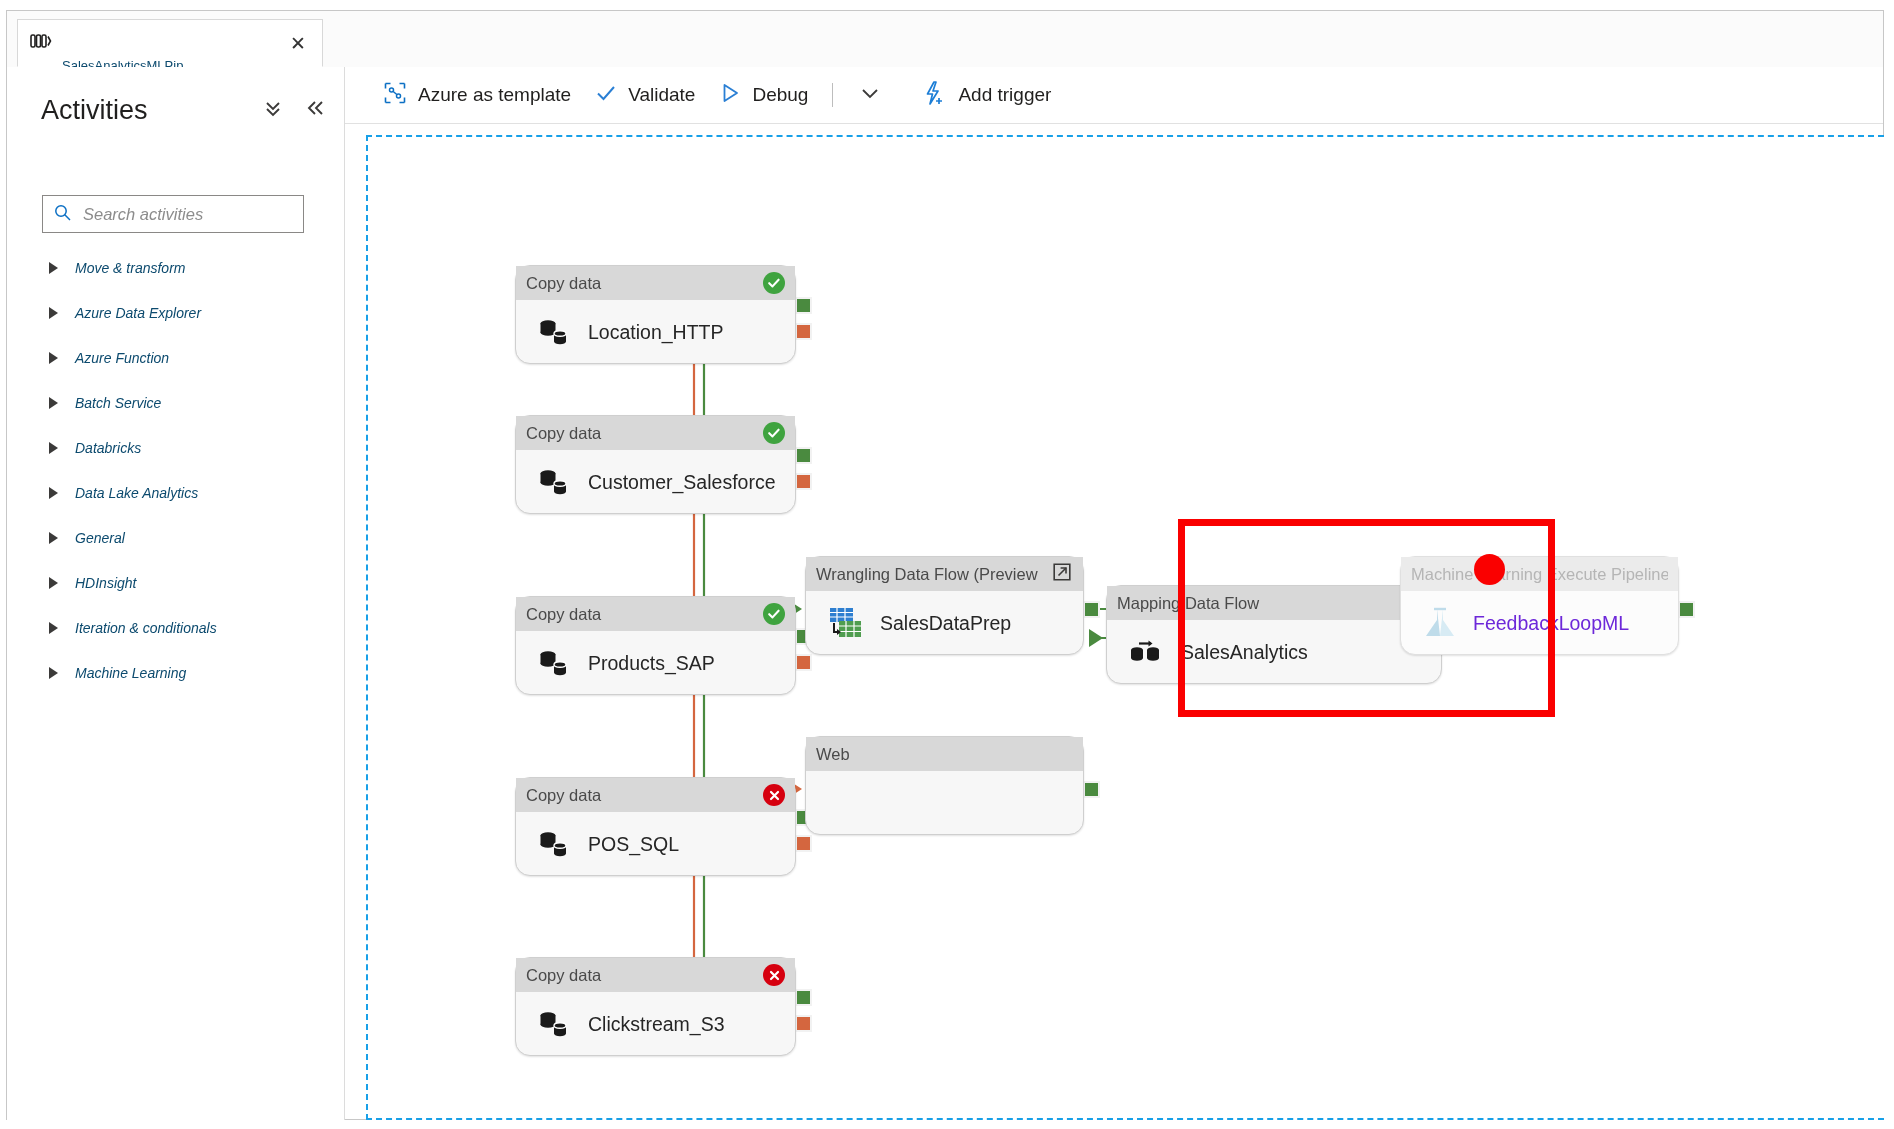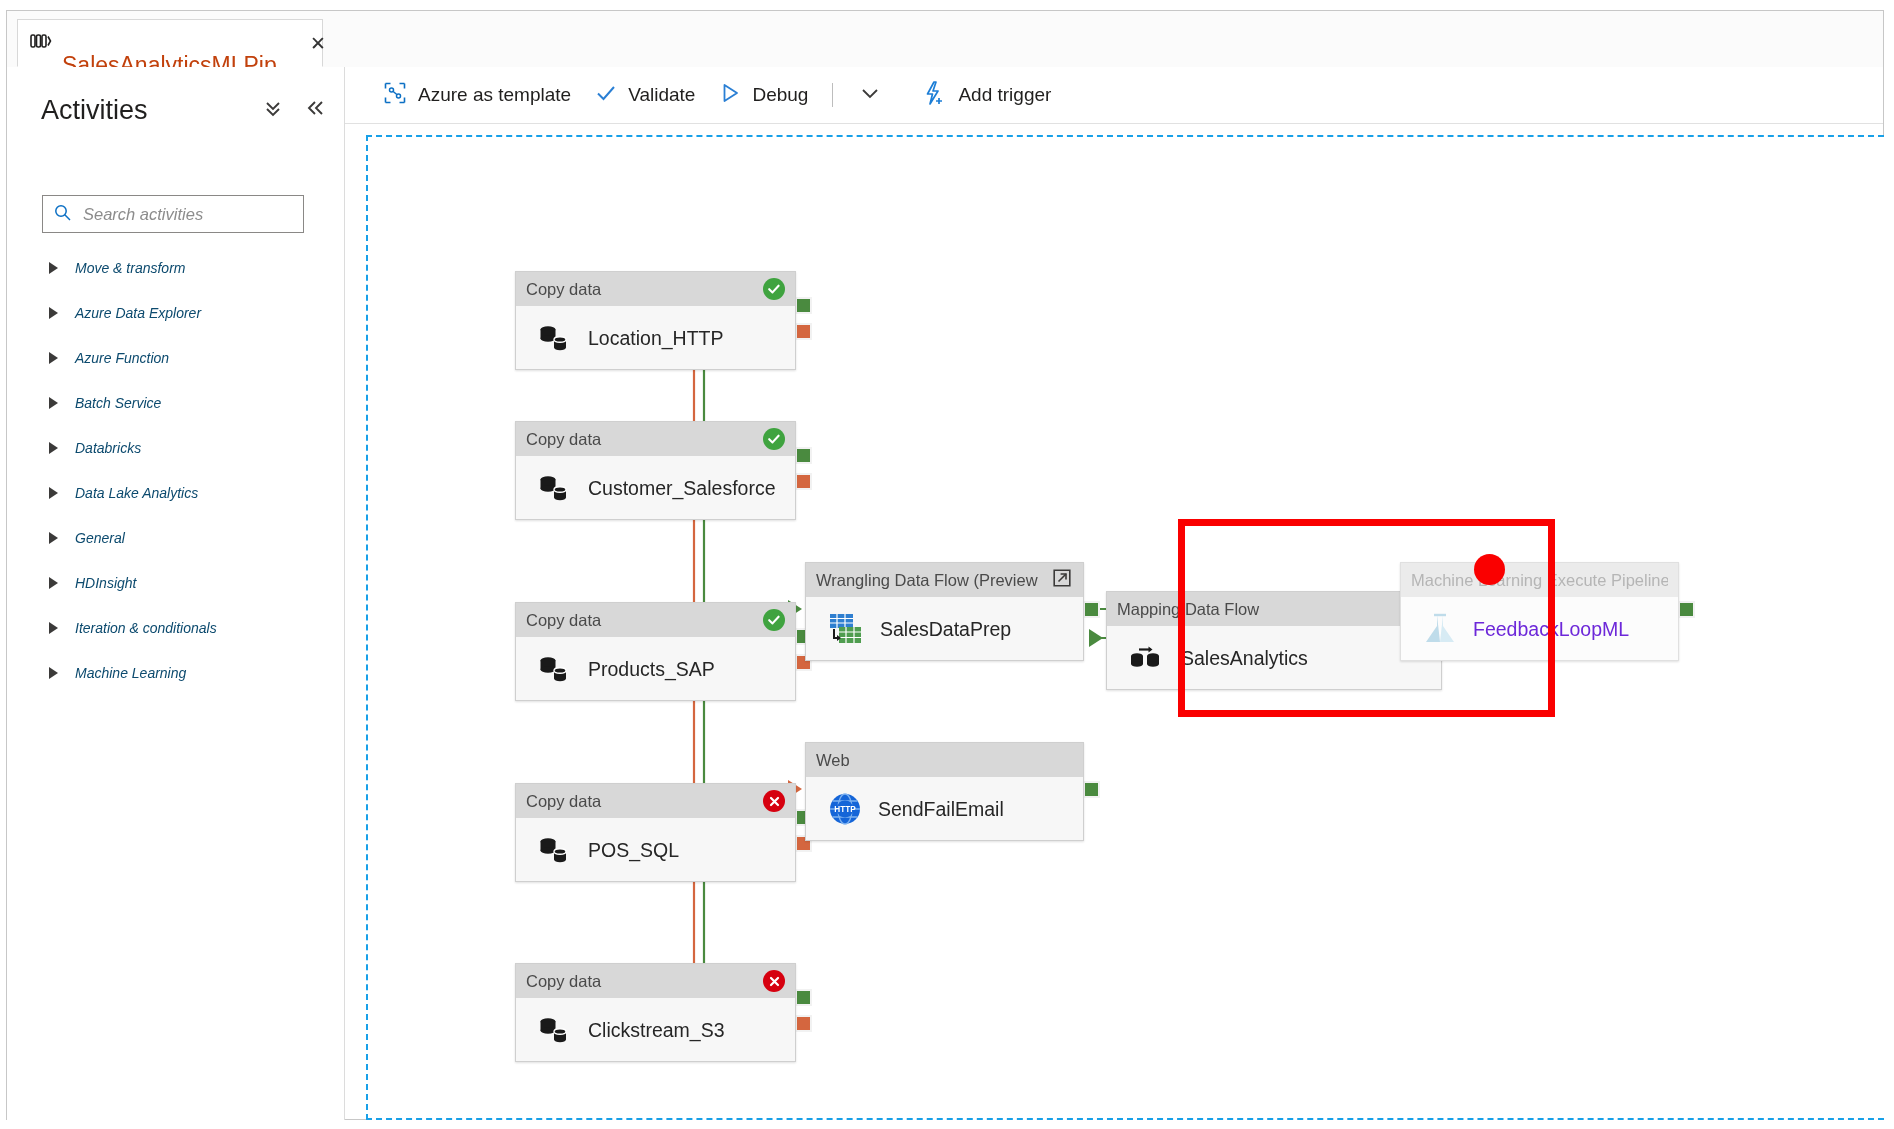--- a/index.html
+++ b/index.html
@@ -47,22 +47,22 @@
     background: #ffffff;
     border: 1px solid #d8d8d8;
     border-bottom: 1px solid #ffffff;
     box-sizing: border-box;
     display: flex;
     align-items: center;
     padding: 0 12px;
     gap: 10px;
   }
   .tab-title {
-    font-size: 23px;
-    color: #c2410c;
+    font-size: 13px;
+    color: #0c4a6e;
     white-space: nowrap;
     flex: 1;
     margin-top: 44px;
   }
   .tab-close {
     font-size: 19px;
     color: #333;
     line-height: 1;
     cursor: pointer;
     padding: 2px 4px;
@@ -196,25 +196,24 @@
     left: 0; top: 0;
     width: 1518px; height: 985px;
     pointer-events: none;
   }
 
   
   .node {
     position: absolute;
     background: #f7f7f7;
     border: 1px solid #cfcfcf;
-    border-radius: 0;
+    border-radius: 15px;
     box-shadow: 0 1px 2px rgba(0,0,0,0.12);
     box-sizing: border-box;
     cursor: pointer;
-    margin-top: 6px;
   }
   .node-header {
     height: 34px;
     background: #d8d8d8;
     display: flex;
     align-items: center;
     padding: 0 10px;
     box-sizing: border-box;
     position: relative;
   }
@@ -609,30 +608,20 @@
             <path d="M9 23 L13 26 L9 29 Z" fill="#1a1a1a"></path>
           </svg>
           <span class="node-name">SalesDataPrep</span>
         </div>
       </div>
       <div class="port green" style="left: 715px; top: 644px;"></div>
       <div class="node" style="left: 437px; top: 599px; width: 279px; height: 99px;">
         <div class="node-header">
           <span class="node-header-title">Web</span>
         </div>
-        <div class="node-body">
-          <svg class="http-ico" width="34" height="34" viewBox="0 0 34 34">
-            <circle cx="17" cy="17" r="15" fill="#1565d8"></circle>
-            <ellipse cx="17" cy="17" rx="7" ry="15" fill="none" stroke="#7fb3f0" stroke-width="1.3"></ellipse>
-            <path d="M2 17 H32 M4.5 9 H29.5 M4.5 25 H29.5" stroke="#7fb3f0" stroke-width="1.3"></path>
-            <circle cx="17" cy="17" r="8.4" fill="#1565d8"></circle>
-            <text x="17" y="20.2" font-family="Liberation Sans, sans-serif" font-size="8.2" font-weight="bold" fill="#ffffff" text-anchor="middle">HTTP</text>
-          </svg>
-          <span class="node-name">SendFailEmail</span>
-        </div>
       </div>
       <div class="port green" style="left: 1016px; top: 493px;"></div>
       <div class="node" style="left: 738px; top: 448px; width: 336px; height: 99px;">
         <div class="node-header">
           <span class="node-header-title">Mapping Data Flow</span>
           <span class="open-ico"><svg width="22" height="22" viewBox="0 0 22 22">
               <path d="M3.2 3.2 H18.8 V18.8 H3.2 Z" fill="none" stroke="#3b3a39" stroke-width="1.6"></path>
               <path d="M7.5 14.5 L15 7" stroke="#3b3a39" stroke-width="1.6"></path>
               <path d="M9.6 7 H15 V12.4" fill="none" stroke="#3b3a39" stroke-width="1.6"></path>
             </svg></span>

